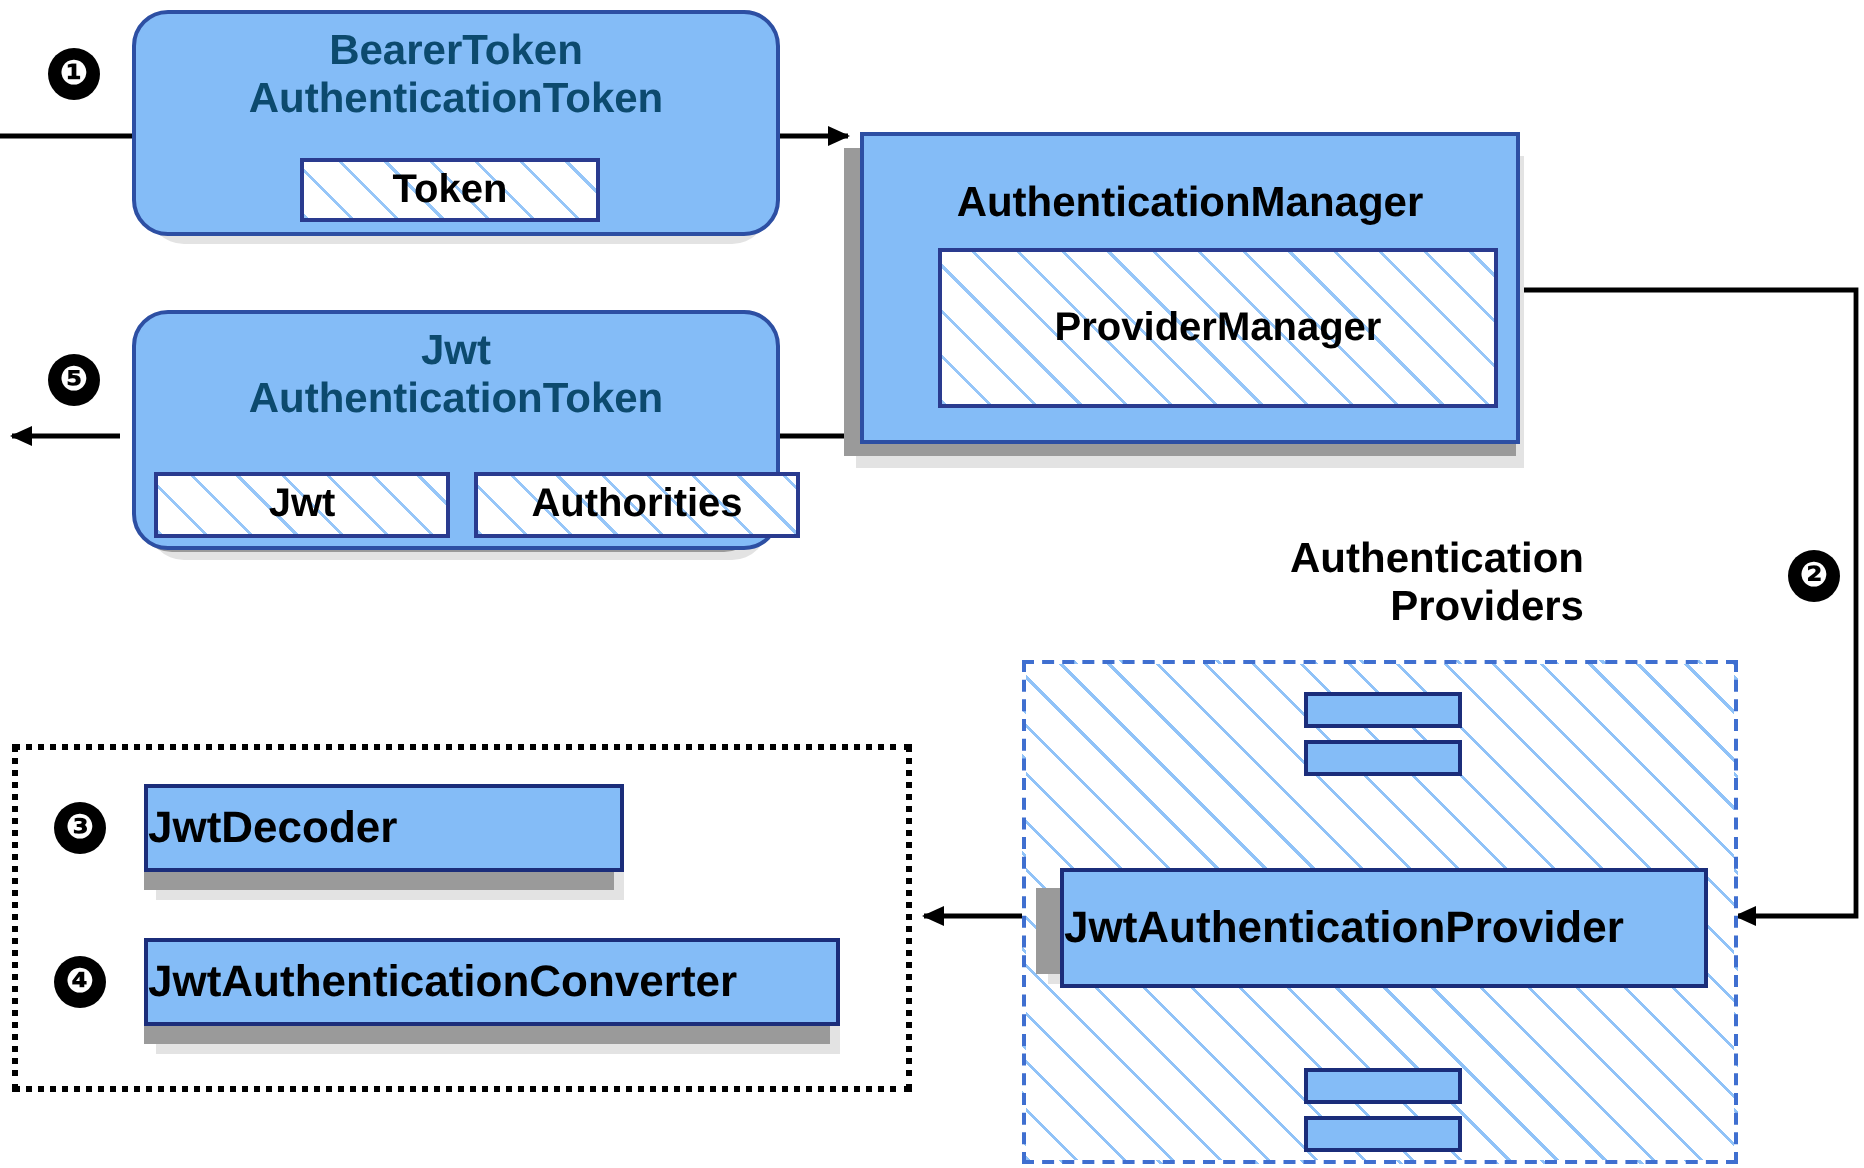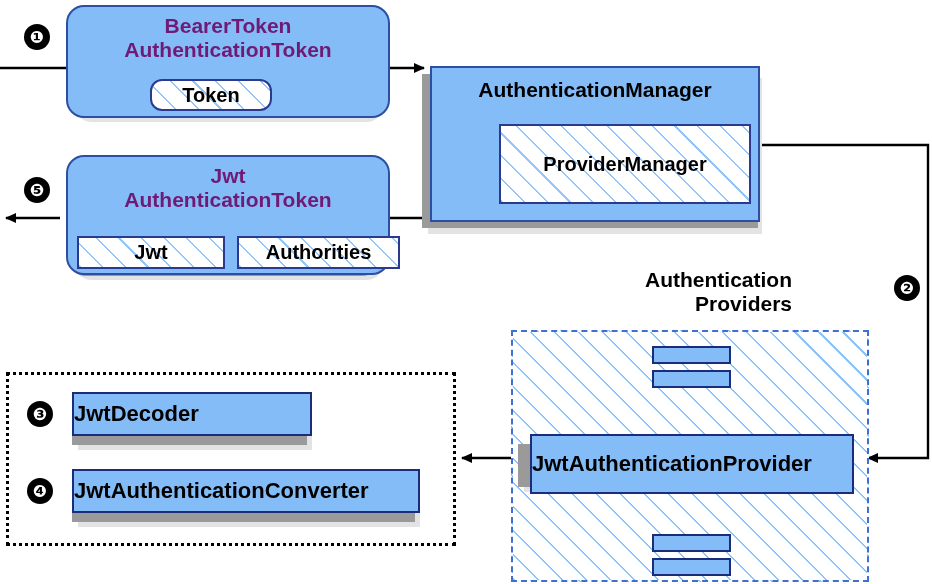--- a/index.html
+++ b/index.html
@@ -41,42 +41,42 @@
     border: 2px solid #2d4fa3;
     border-radius: 18px;
     box-sizing: border-box;
     display: flex;
     flex-direction: column;
     align-items: center;
   }
   .token-title {
     font-weight: bold;
     font-size: 21px;
-    color: #701a75;
+    color: #0c4a6e;
     line-height: 1.12;
     text-align: center;
     margin-top: 7px;
     white-space: pre-line;
   }
   
   .sq-box {
     position: absolute;
     background: #84bcf7;
     border: 2px solid #2d4fa3;
     box-sizing: border-box;
     display: flex;
     flex-direction: column;
     align-items: center;
   }
   .sq-title {
     font-weight: bold;
     font-size: 21px;
     color: #000000;
     text-align: center;
-    margin-top: 10px;
+    margin-top: 22px;
   }
   
   .hatch-box {
     position: absolute;
     border: 2px solid #2a3b8f;
     box-sizing: border-box;
     background-color: #ffffff;
     background-image: repeating-linear-gradient(
         45deg,
         rgba(132,188,247,0.85) 0px,
@@ -195,31 +195,31 @@
 
     <path d="M690,490 L690,532" stroke="#000000" stroke-width="4" fill="none" marker-end="url(#arrowEnd)" marker-start="url(#arrowStart)"></path>
   </svg>
 
   <div class="shadow-light" style="left:74px; top:16px; width:310px; height:106px; border-radius:18px;"></div>
   <div class="shadow-dark" style="left:68px; top:12px; width:312px; height:106px; border-radius:18px;"></div>
   <div class="token-box" style="left:66px; top:5px; width:324px; height:113px;">
     <div class="token-title">BearerToken
 AuthenticationToken</div>
   </div>
-  <div class="hatch-box" style="left:150px; top:79px; width:122px; height:32px;border-radius:12px;">
+  <div class="hatch-box" style="left:150px; top:79px; width:150px; height:32px;">
     <span class="hatch-label">Token</span>
   </div>
   <div class="step" style="left:24px; top:24px;">❶</div>
 
   <div class="shadow-light" style="left:428px; top:78px; width:334px; height:156px;"></div>
   <div class="shadow-dark" style="left:422px; top:74px; width:336px; height:154px;"></div>
   <div class="sq-box" style="left:430px; top:66px; width:330px; height:156px;">
     <div class="sq-title">AuthenticationManager</div>
   </div>
-  <div class="hatch-box" style="left:469px; top:124px; width:252px; height:80px;margin-left:30px;">
+  <div class="hatch-box" style="left:469px; top:124px; width:280px; height:80px;">
     <span class="hatch-label">ProviderManager</span>
   </div>
 
   <div class="shadow-light" style="left:74px; top:166px; width:310px; height:114px; border-radius:18px;"></div>
   <div class="shadow-dark" style="left:68px; top:162px; width:312px; height:114px; border-radius:18px;"></div>
   <div class="token-box" style="left:66px; top:155px; width:324px; height:120px;">
     <div class="token-title">Jwt
 AuthenticationToken</div>
   </div>
   <div class="hatch-box" style="left:77px; top:236px; width:148px; height:33px;">

